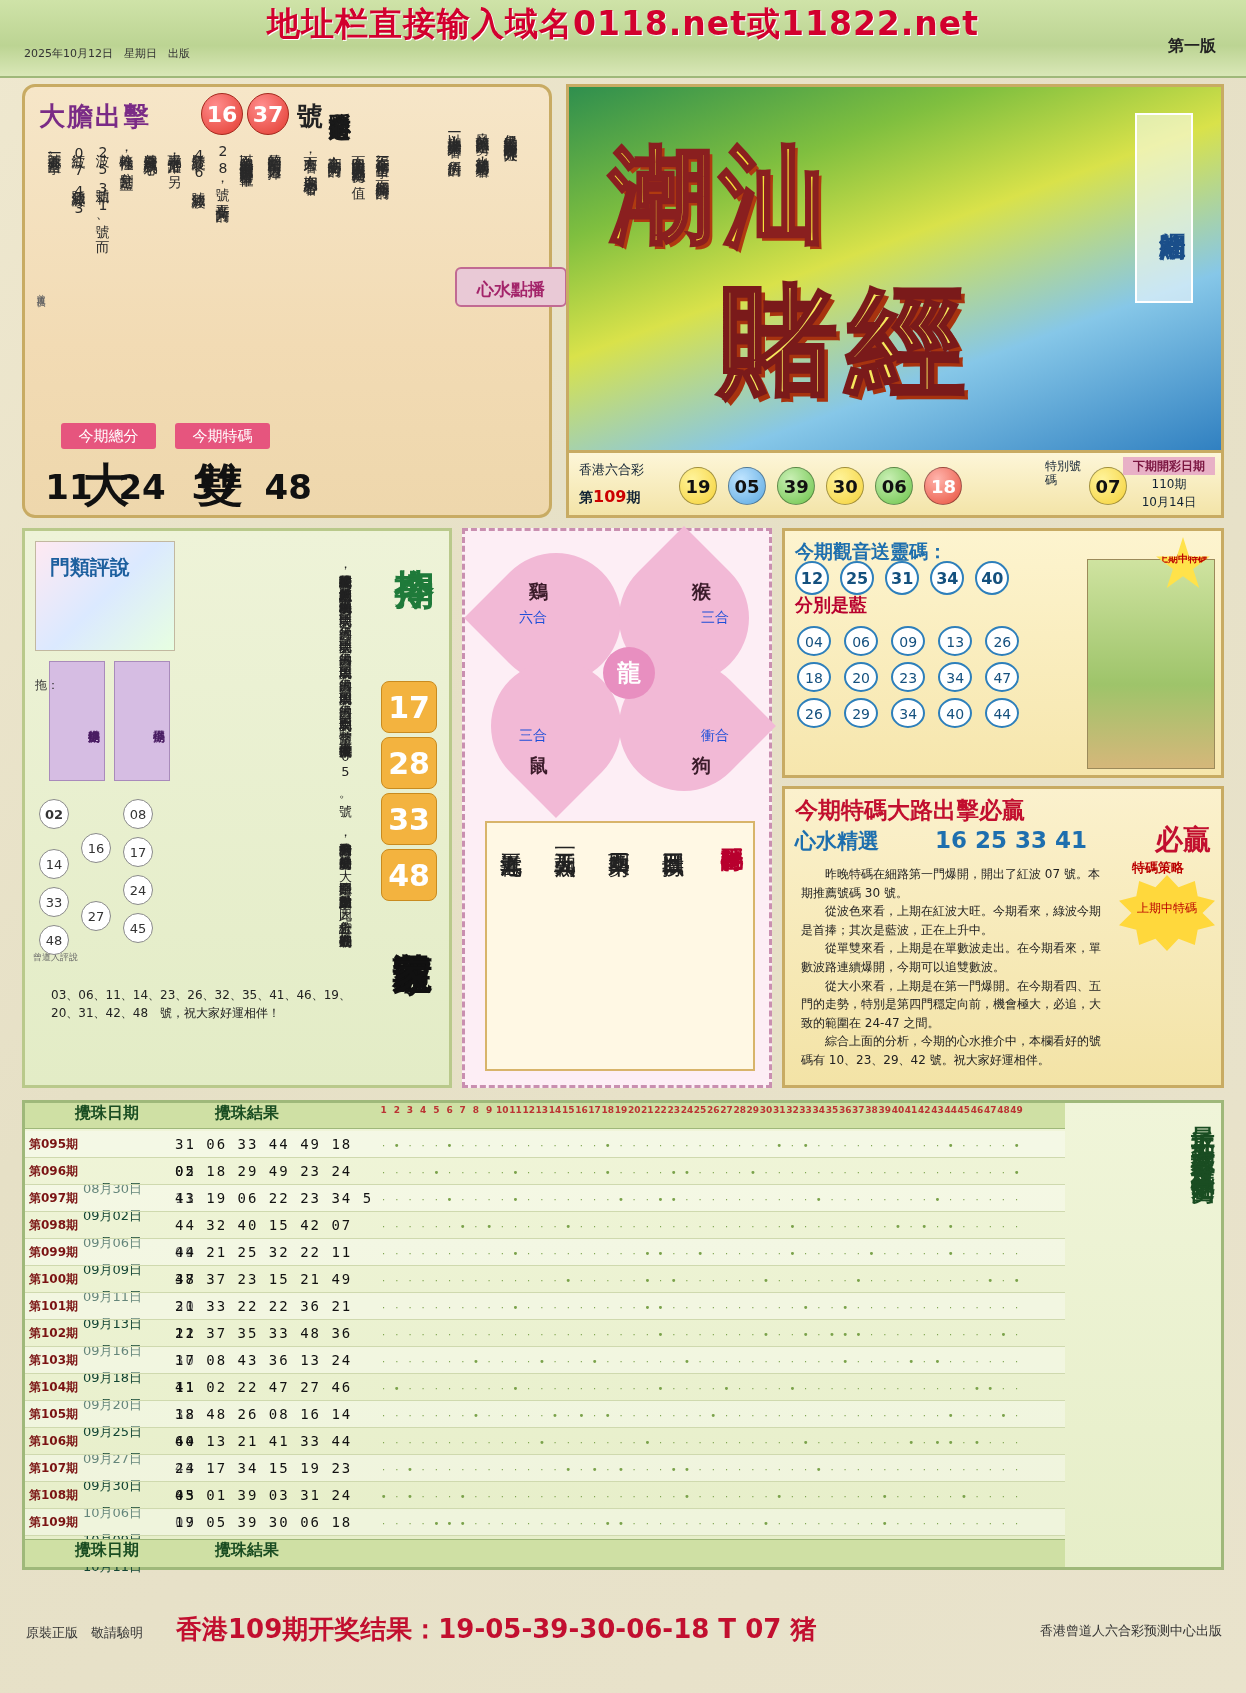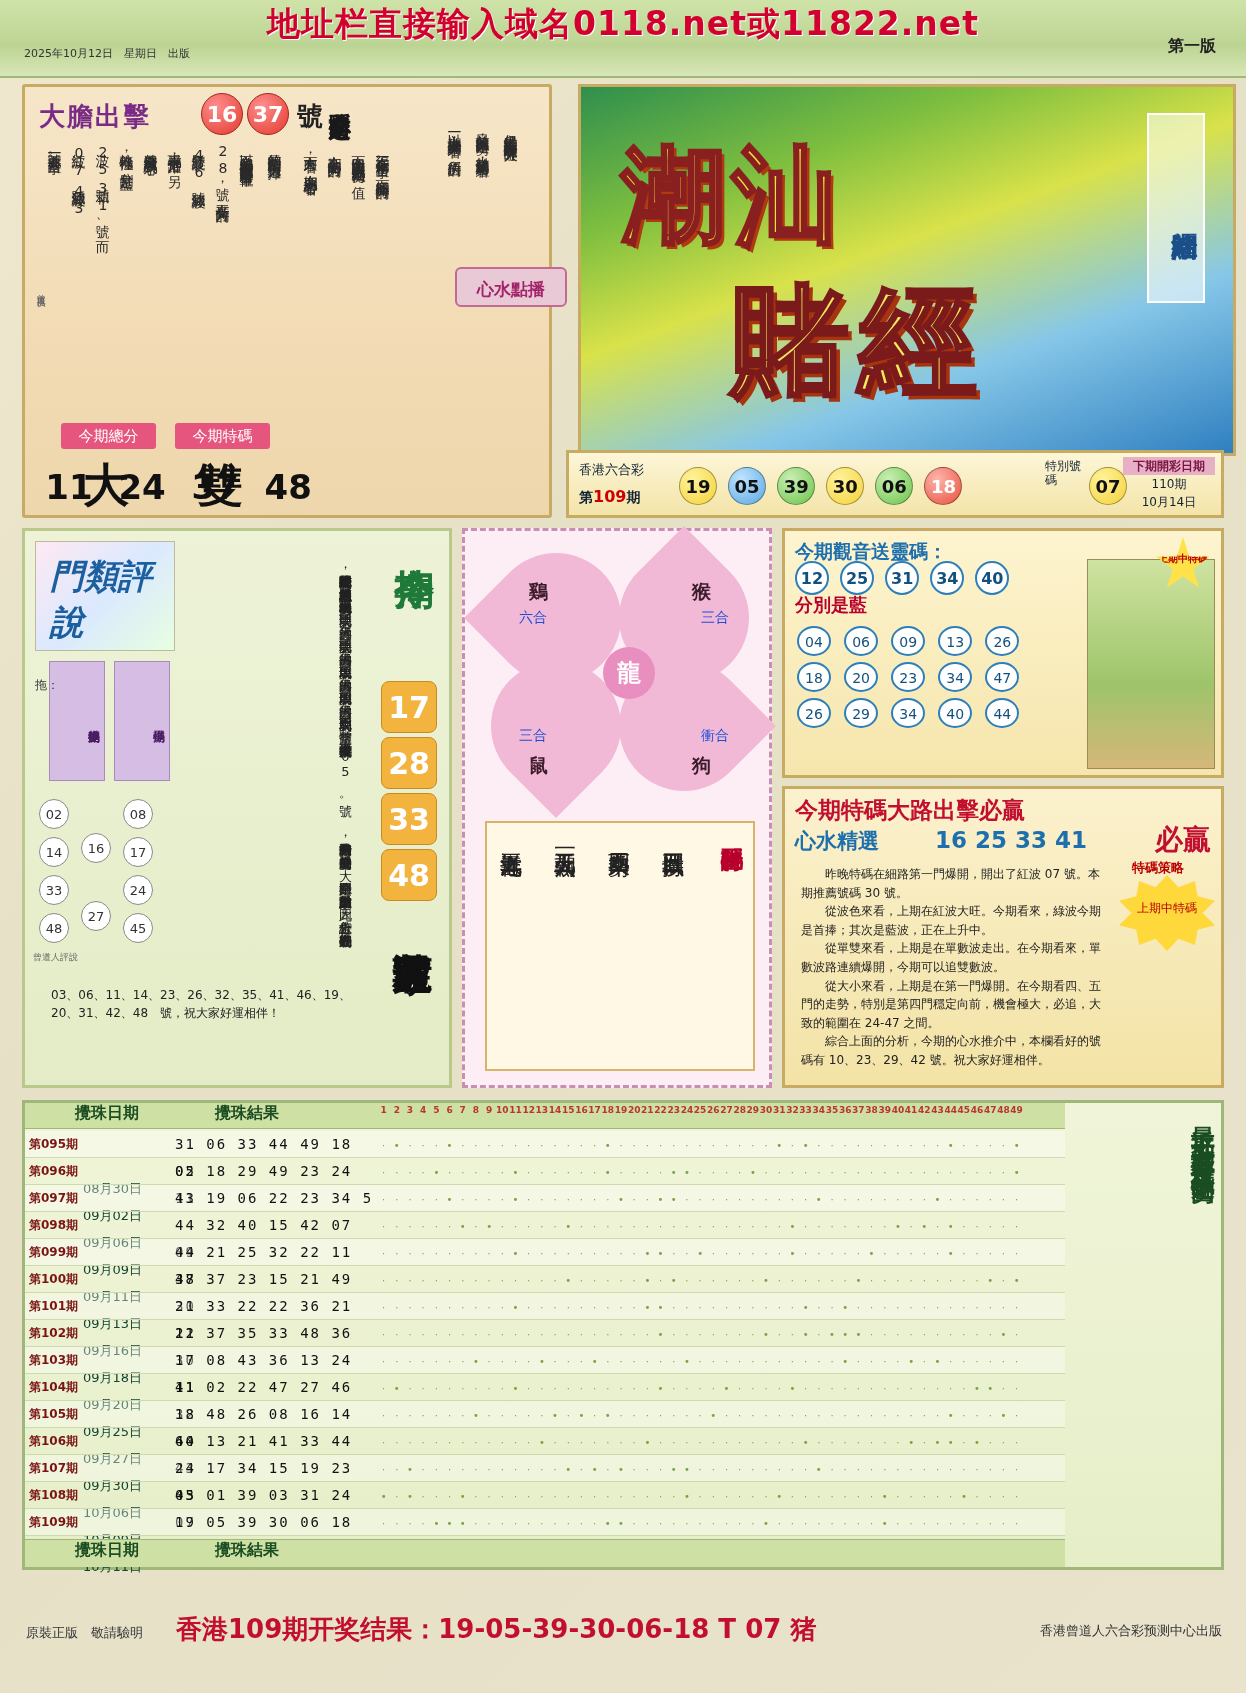--- a/index.html
+++ b/index.html
@@ -31,21 +31,21 @@
   .date-line { position:absolute; left:24px; top:46px; font-size:11px; color:#333; }
   .edition { position:absolute; right:30px; top:36px; font-size:16px; color:#222; font-weight:bold;}
 
   
   .frame { position:absolute; border:2px solid #b3a26a; }
 
   
   #leftTop {
     left:22px; top:84px; width:530px; height:434px;
     background:linear-gradient(180deg,#f6e6c8,#f2dbb4 60%,#eed7ac);
-    border:3px solid #c8ab63; border-radius:3px;
+    border:3px solid #c8ab63; border-radius:13px;
   }
   .bold-strike { position:absolute; left:14px; top:12px; font-size:26px; font-weight:bold; color:#7a2b86; letter-spacing:2px;}
   .ball-red { display:inline-block; width:42px; height:42px; border-radius:50%;
     background:radial-gradient(circle at 35% 30%,#ff8d8d,#e23b2f); color:#fff;
     text-align:center; line-height:42px; font-size:22px; font-weight:bold; border:1px solid #a4261c;}
   .num16 { position:absolute; left:176px; top:6px;}
   .num37 { position:absolute; left:222px; top:6px;}
   .hao { position:absolute; left:272px; top:12px; font-size:26px; font-weight:bold; color:#222;}
   .vcol { position:absolute; writing-mode:vertical-rl; text-orientation:upright;
           font-size:14px; line-height:1.35; color:#2a2a2a; letter-spacing:1px;}
@@ -59,21 +59,21 @@
     background:#e6557e; color:#fff; font-size:15px; text-align:center; line-height:26px; border-radius:3px;}
   .scorebox2 { left:150px; }
   .bigchar { position:absolute; font-size:46px; font-weight:bold; color:#111; }
   .ball-big { display:inline-block; width:56px; height:44px; margin-right:12px;
     font-size:34px; font-weight:bold; color:#111; text-align:center; line-height:44px;}
 
   
   #masthead {
     left:566px; top:84px; width:658px; height:372px;
     background:linear-gradient(160deg,#2f8f4e 0%,#7fbf3f 25%,#d9e24a 45%,#86c7e8 70%,#2f7fc0 100%);
-    border:3px solid #c8ab63; overflow:hidden;margin-left:12px;
+    border:3px solid #c8ab63; overflow:hidden;
   }
   .mh-title { position:absolute; left:40px; top:40px; font-size:104px; font-weight:bold;
     color:#f5e23a; -webkit-text-stroke:3px #8a1f1f; text-shadow:4px 4px 0 #b03a10; letter-spacing:8px;
     font-family:"DejaVu Serif","Liberation Serif",serif;}
   .mh-title2 { position:absolute; left:150px; top:175px; font-size:118px; font-weight:bold;
     color:#f7e85c; -webkit-text-stroke:3px #7a1a1a; text-shadow:5px 5px 0 #a7330f; letter-spacing:10px;
     font-family:"DejaVu Serif","Liberation Serif",serif;}
   .mh-side { position:absolute; right:28px; top:26px; width:58px; height:190px;
     background:rgba(255,255,255,.55); border:2px solid #fff; writing-mode:vertical-rl;
     text-orientation:upright; font-size:26px; font-weight:bold; color:#1b4f8a; text-align:center; padding-top:10px;}
@@ -95,21 +95,21 @@
   .sp-ball { position:absolute; left:520px; top:14px; }
   .next-draw { position:absolute; right:6px; top:4px; width:92px; text-align:center; font-size:12px;
     color:#123; line-height:1.5;}
   .next-draw .nd-head { background:#e8b0c6; color:#7a1440; font-weight:bold; display:block; }
 
   
   #midleft { left:22px; top:528px; width:430px; height:560px;
     background:linear-gradient(180deg,#eef3d8,#e3ecc6); border:3px solid #b9c98b;}
   .ml-badge { position:absolute; left:10px; top:10px; width:140px; height:110px;
      background:linear-gradient(135deg,#ffe9f2,#dbe9ff,#e7ffe1); border:1px solid #c2b8a0;}
-  .ml-badge span { position:absolute; font-size:34px; font-weight:bold; color:#1c5f9e;font-style:italic;}
+  .ml-badge span { position:absolute; font-size:20px; font-weight:bold; color:#1c5f9e;}
   .ml-text { position:absolute; left:170px; top:8px; width:160px; font-size:13px;
     writing-mode:vertical-rl; text-orientation:upright; height:500px; line-height:1.5; color:#222;}
   .jinqi { position:absolute; right:6px; top:6px; width:86px; writing-mode:vertical-rl;
     text-orientation:upright; font-size:40px; font-weight:bold; color:#1f7a3a;}
   .orbs { position:absolute; right:12px; top:150px; }
   .orb { width:56px; height:52px; background:#f3b33f; border-radius:8px; color:#fff;
     font-size:30px; font-weight:bold; text-align:center; line-height:52px; margin-bottom:4px;
     border:1px solid #c98b1f;}
   .tong { position:absolute; right:8px; top:390px; writing-mode:vertical-rl; text-orientation:upright;
     font-size:40px; font-weight:bold; color:#111;}
@@ -279,21 +279,21 @@
     <div class="ml-text">　　從昨晚攪珠開獎的結果來看，整體上是以大細的格局為主，表現出平穩的勢頭其中，第一門表現大旺，的得三只波；第二門表現大旺，出的得二只波；第三門表現一般，出的得一只波；第四門表現一般，出的得一只波，第五門表現失利，整體落空。而本欄推薦中得平波 05 號。　　分析今期的攤路方向，從發展的趨勢來看，大、中路穩定回升，是大家出擊的重點對象。因此，綜合上分析，在今期看好的號碼：</div>
     <div style="position:absolute; left:26px; top:455px; width:300px; font-size:12px; line-height:1.5; color:#222;">03、06、11、14、23、26、32、35、41、46、19、20、31、42、48　號，祝大家好運相伴！</div>
     <div style="position:absolute; left:8px; top:420px; font-size:9px; color:#666;">曾道人評說</div>
 
     <div class="tbl-small">
       <span class="tbl-head">今期提供連碼雙膽</span>
       <span class="tbl-head">今期提供平碼</span>
       <div style="position:absolute; left:-14px; top:16px; font-size:12px; color:#333;">拖：</div>
     </div>
     <div style="position:absolute; left:14px; top:268px;">
-      <div style="margin-bottom:8px;"><span class="circ">02</span></div>
+      <div style="margin-bottom:20px;font-weight:bold;"><span class="circ">02</span></div>
       <div style="margin-bottom:8px;"><span class="circ">14</span></div>
       <div style="margin-bottom:8px;"><span class="circ">33</span></div>
       <div><span class="circ">48</span></div>
     </div>
     <div style="position:absolute; left:56px; top:302px;">
       <div style="margin-bottom:38px;"><span class="circ">16</span></div>
       <div><span class="circ">27</span></div>
     </div>
     <div style="position:absolute; left:98px; top:268px;">
       <div style="margin-bottom:8px;"><span class="circ">08</span></div>

